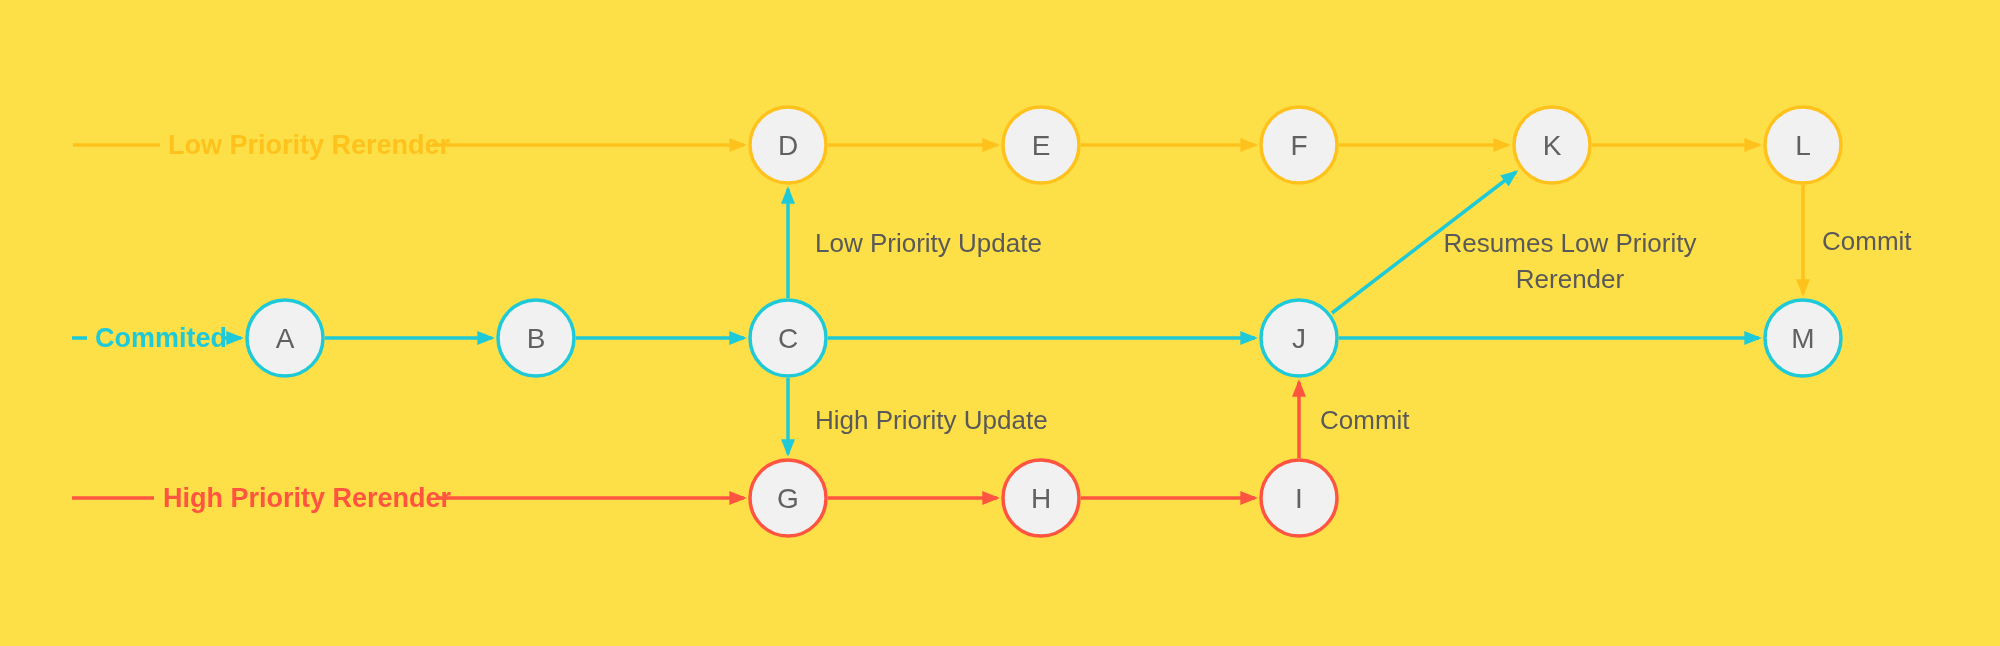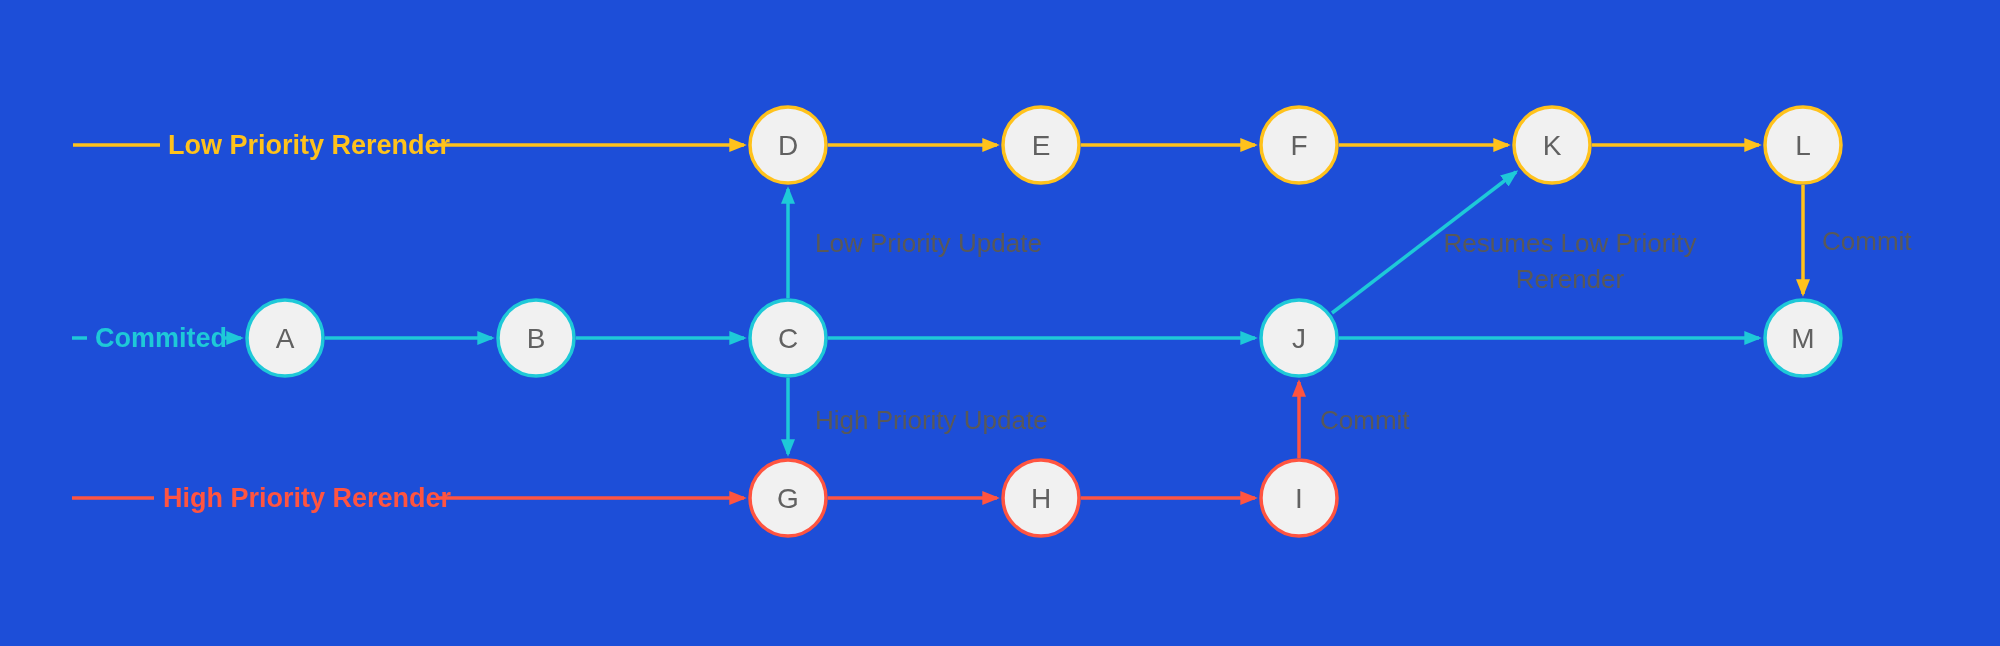--- a/index.html
+++ b/index.html
@@ -4,21 +4,21 @@
 <style>
   html, body {
     margin: 0;
     padding: 0;
     background: #f1f1f1;
   }
   .canvas {
     position: relative;
     width: 2000px;
     height: 646px;
-    background: #1d4ed8;
+    background: #fde047;
     overflow: hidden;
     font-family: "Liberation Sans", sans-serif;
   }
   svg { display: block; }
   .node-letter {
     font-family: "Liberation Sans", sans-serif;
     font-size: 28px;
     font-weight: 400;
   }
   .lane-label {

